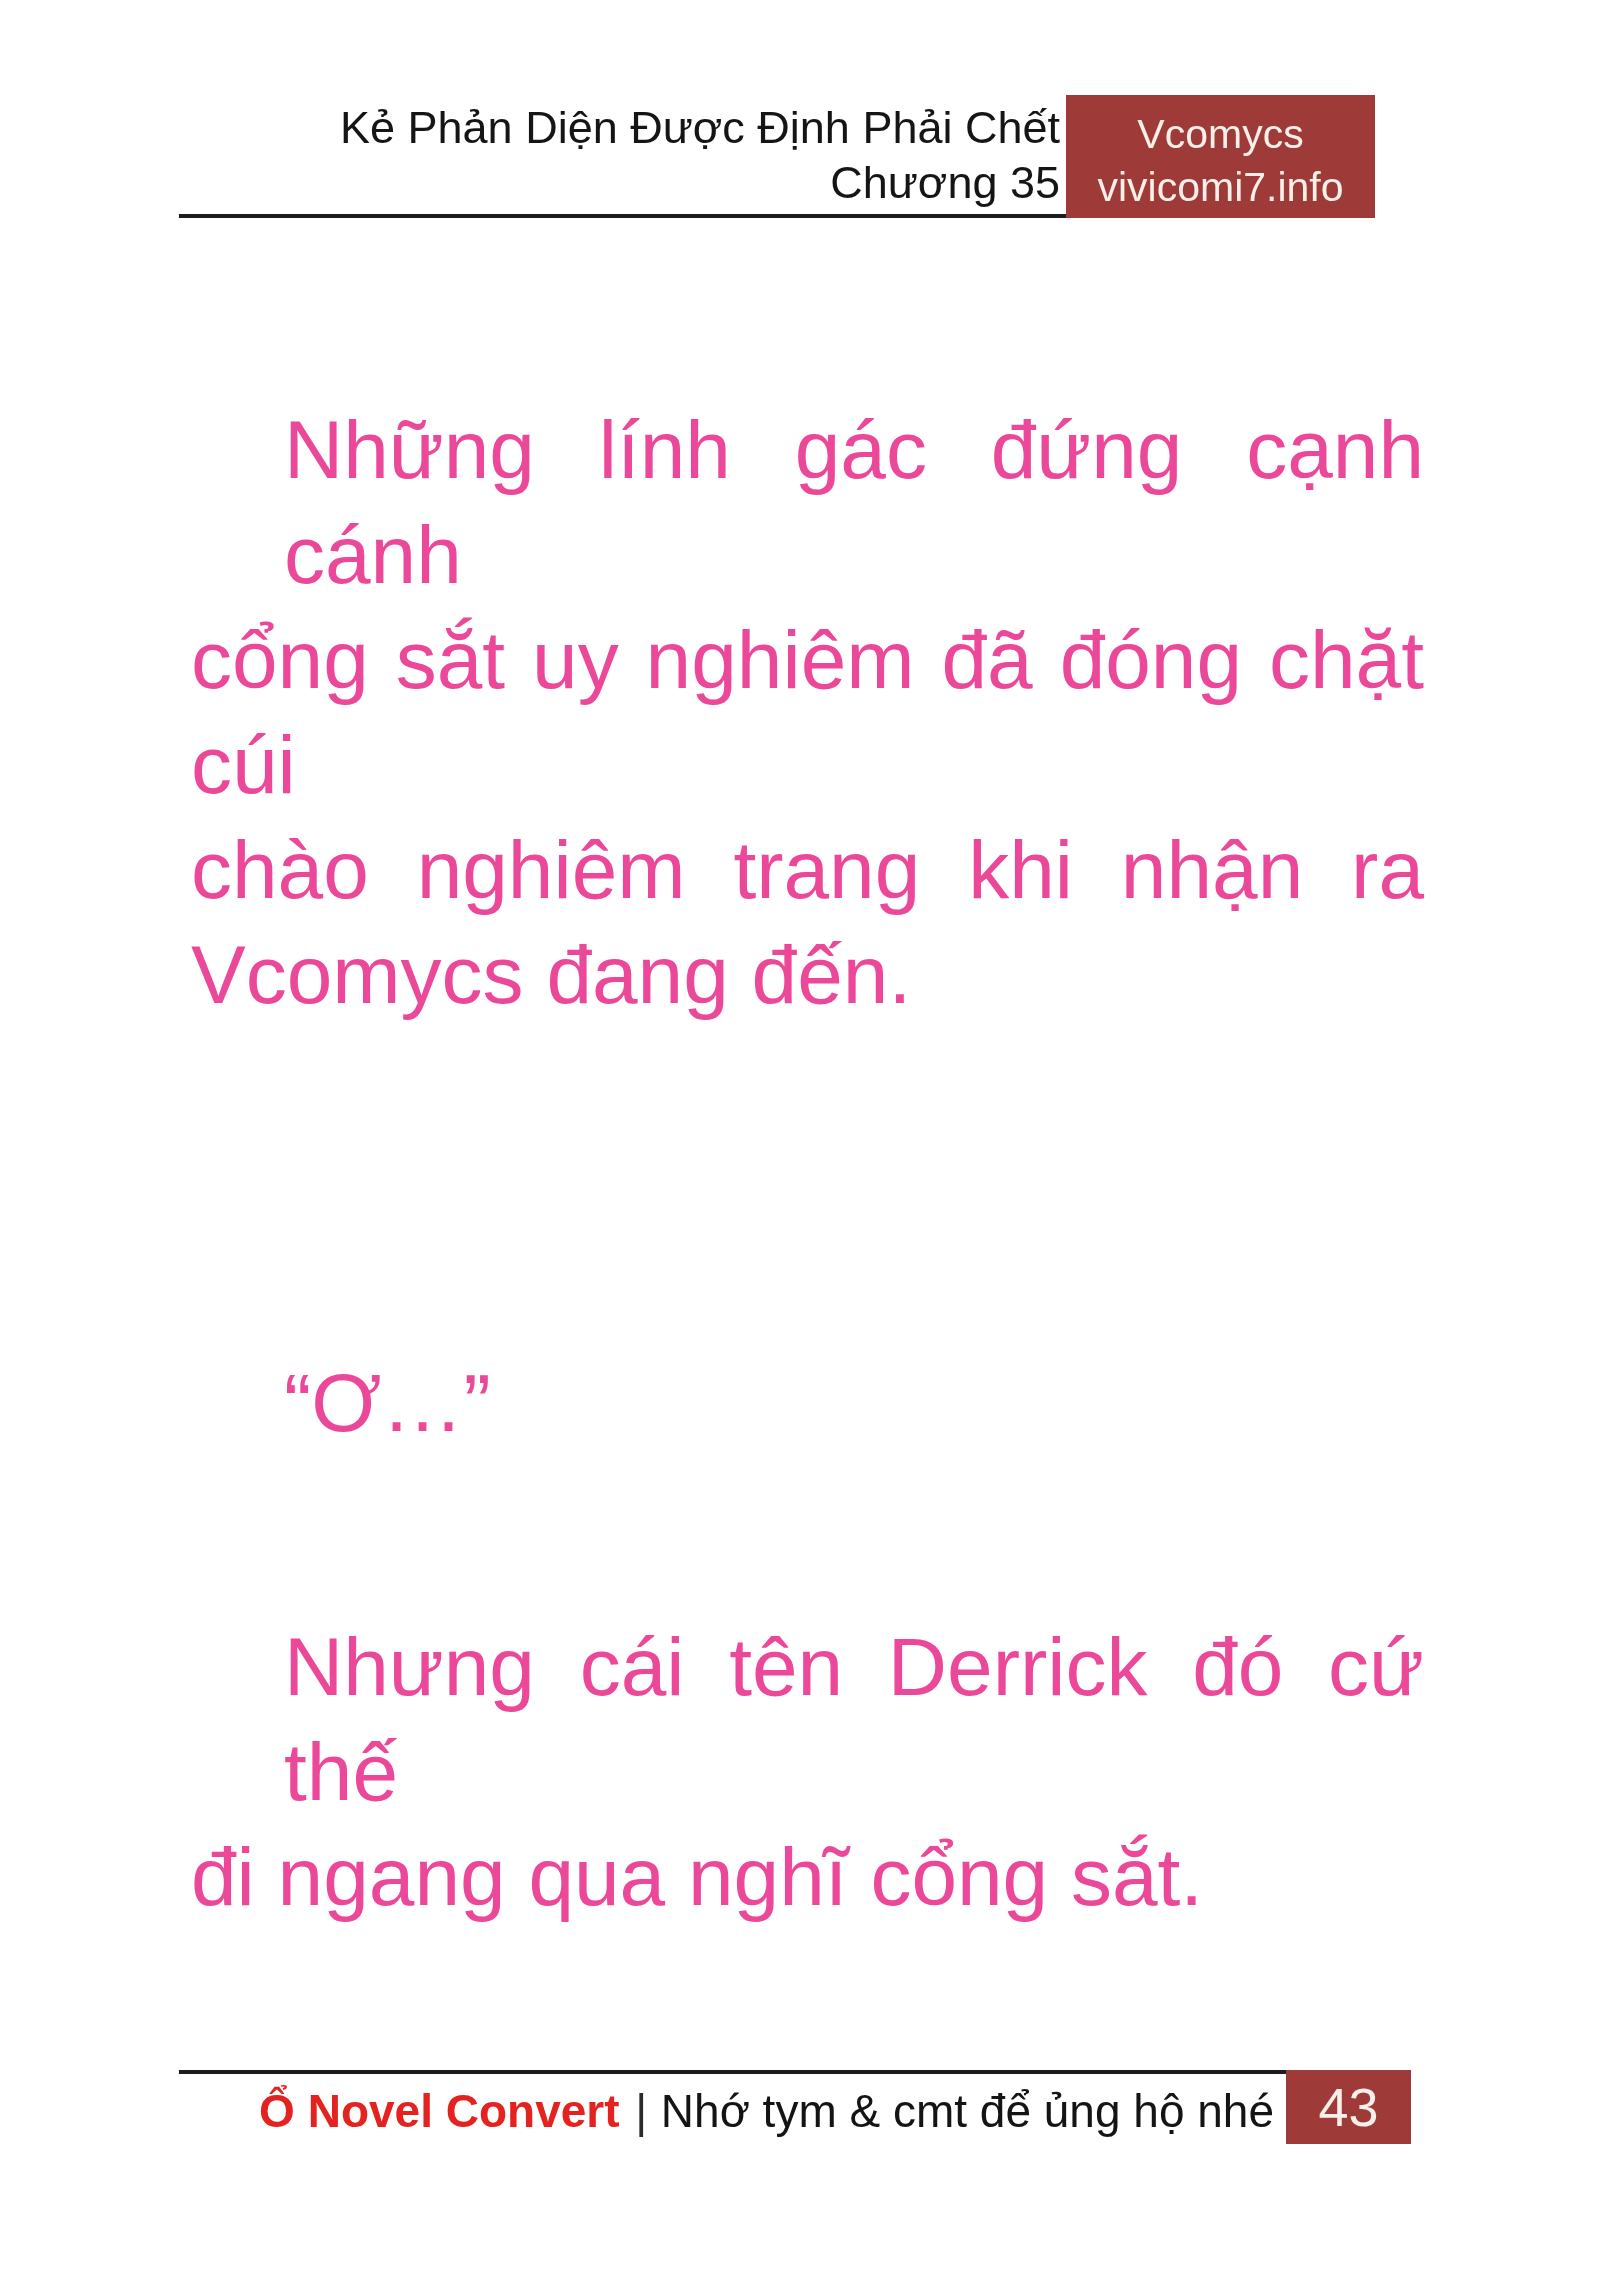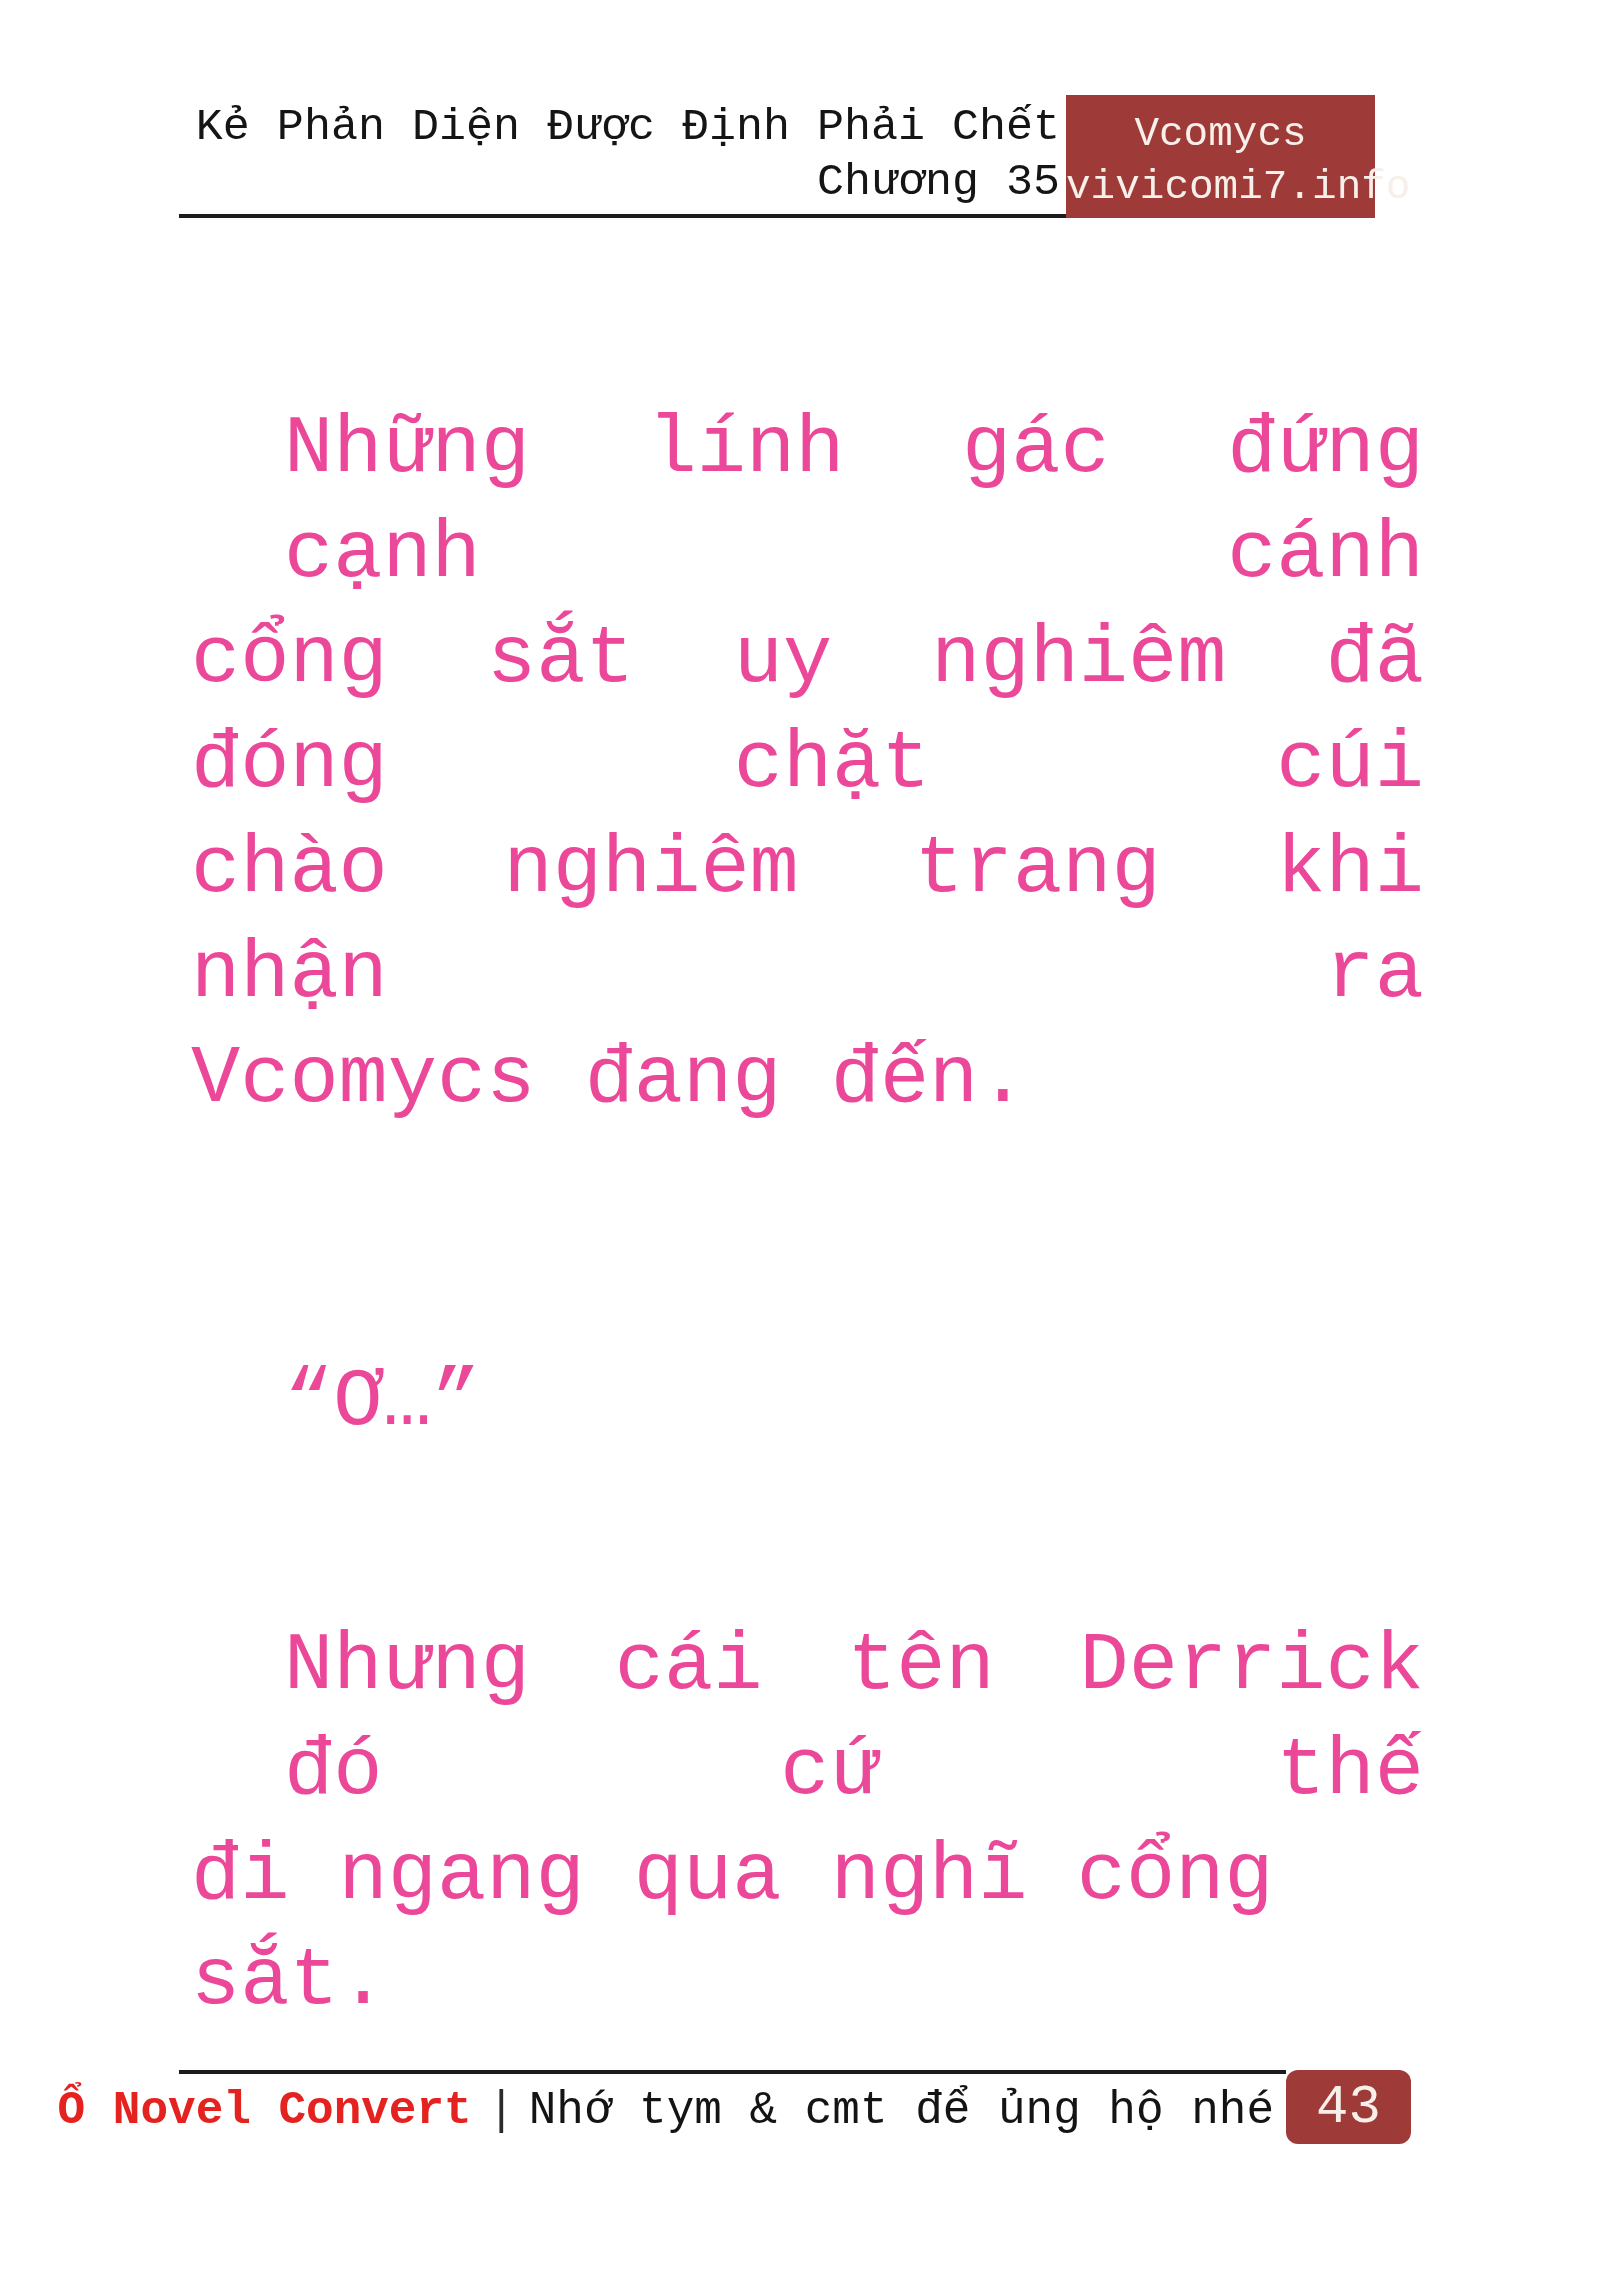--- a/index.html
+++ b/index.html
@@ -2,21 +2,21 @@
 <html style="--brand-box-bg: #9e3b38; --brand-box-fg: #f7efe9; --footer-brand-red: #e42320; --rule-color: #1c1c1c; --watermark-blue: #8ba1d8;"><head>
 <meta charset="utf-8">
 <style>
   html, body { margin: 0; padding: 0; background: #ffffff; }
   .page {
     position: relative;
     width: 1621px;
     height: 2162px;
     background: #ffffff;
     overflow: hidden;
-    font-family: Liberation Mono, monospace;
+    font-family: Liberation Sans, sans-serif;
     color: #151515;
   }
 
   
   .header-text {
     position: absolute;
     top: 100px;
     right: 561px;
     text-align: right;
     font-size: 45px;
@@ -97,21 +97,20 @@
     left: 1286px;
     top: 2070px;
     width: 125px;
     height: 74px;
     background: var(--brand-box-bg, #9e3b38);
     color: var(--brand-box-fg, #f7efe9);
     font-size: 54px;
     display: flex;
     align-items: center;
     justify-content: center;
-    border-radius: 12px;
   }
 
   
   .watermark {
     position: absolute;
     left: 21.6px;
     top: 2201px;
     font-size: 63px;
     font-weight: bold;
     font-style: italic;

